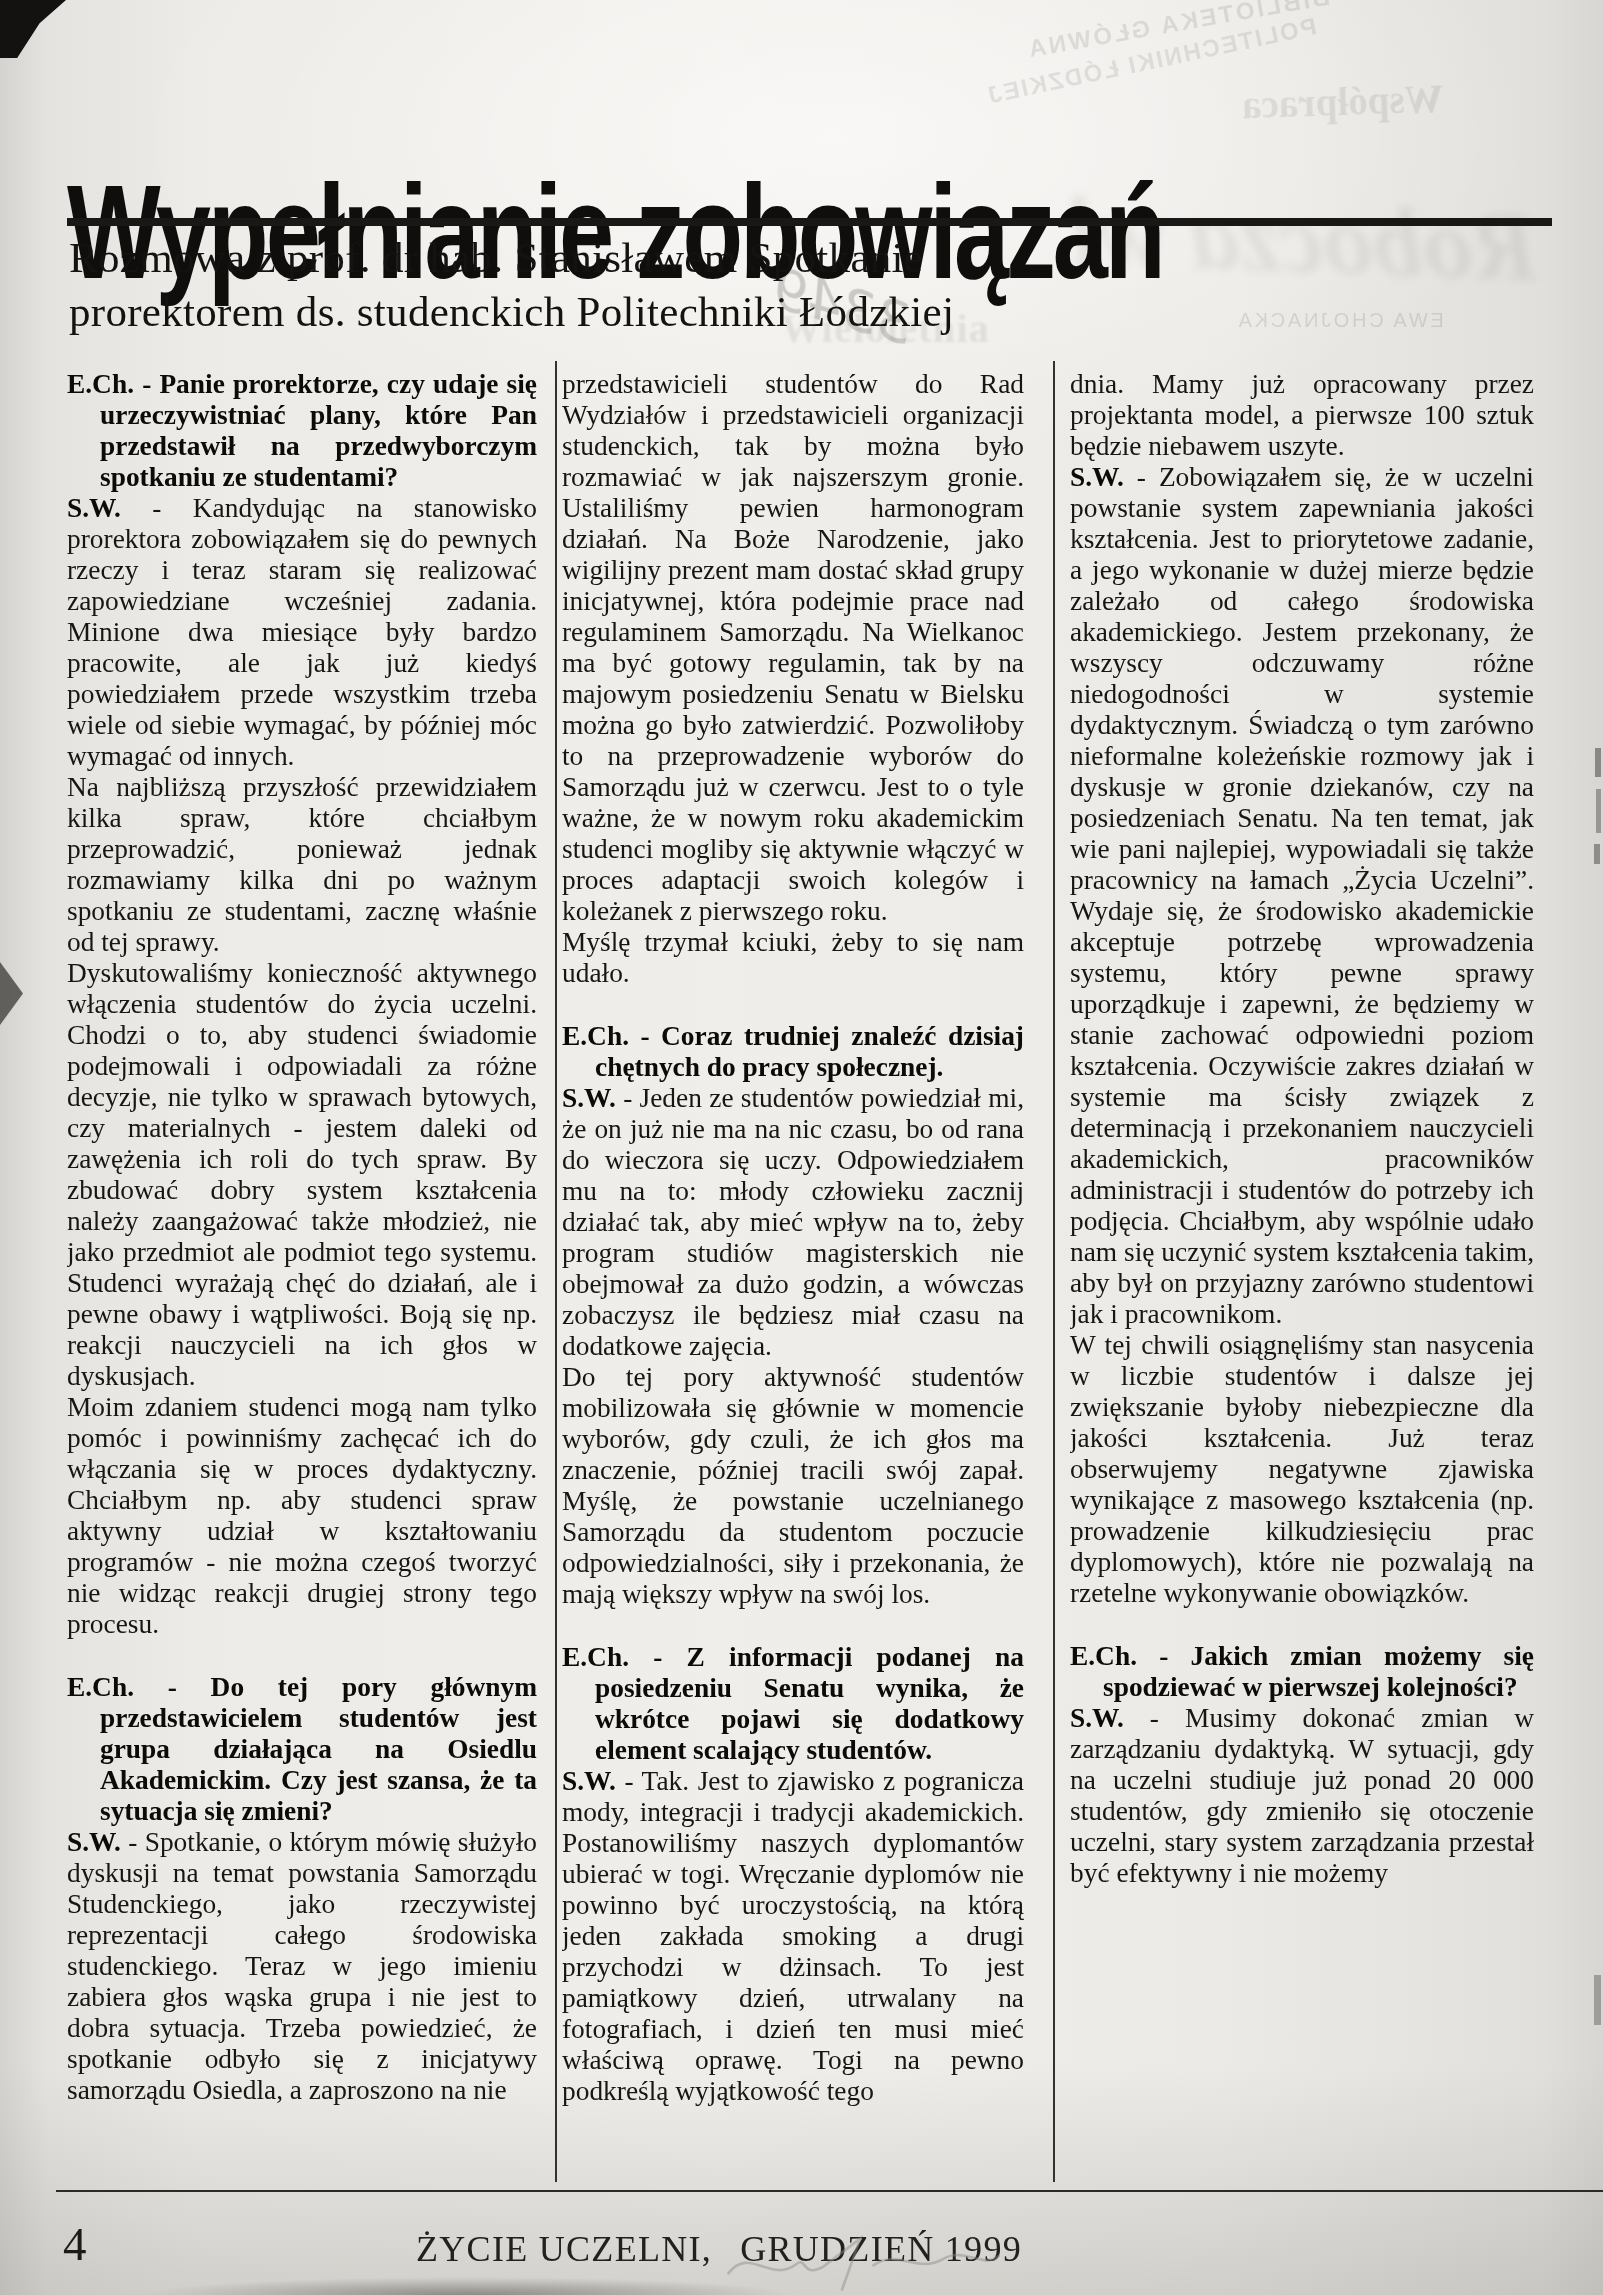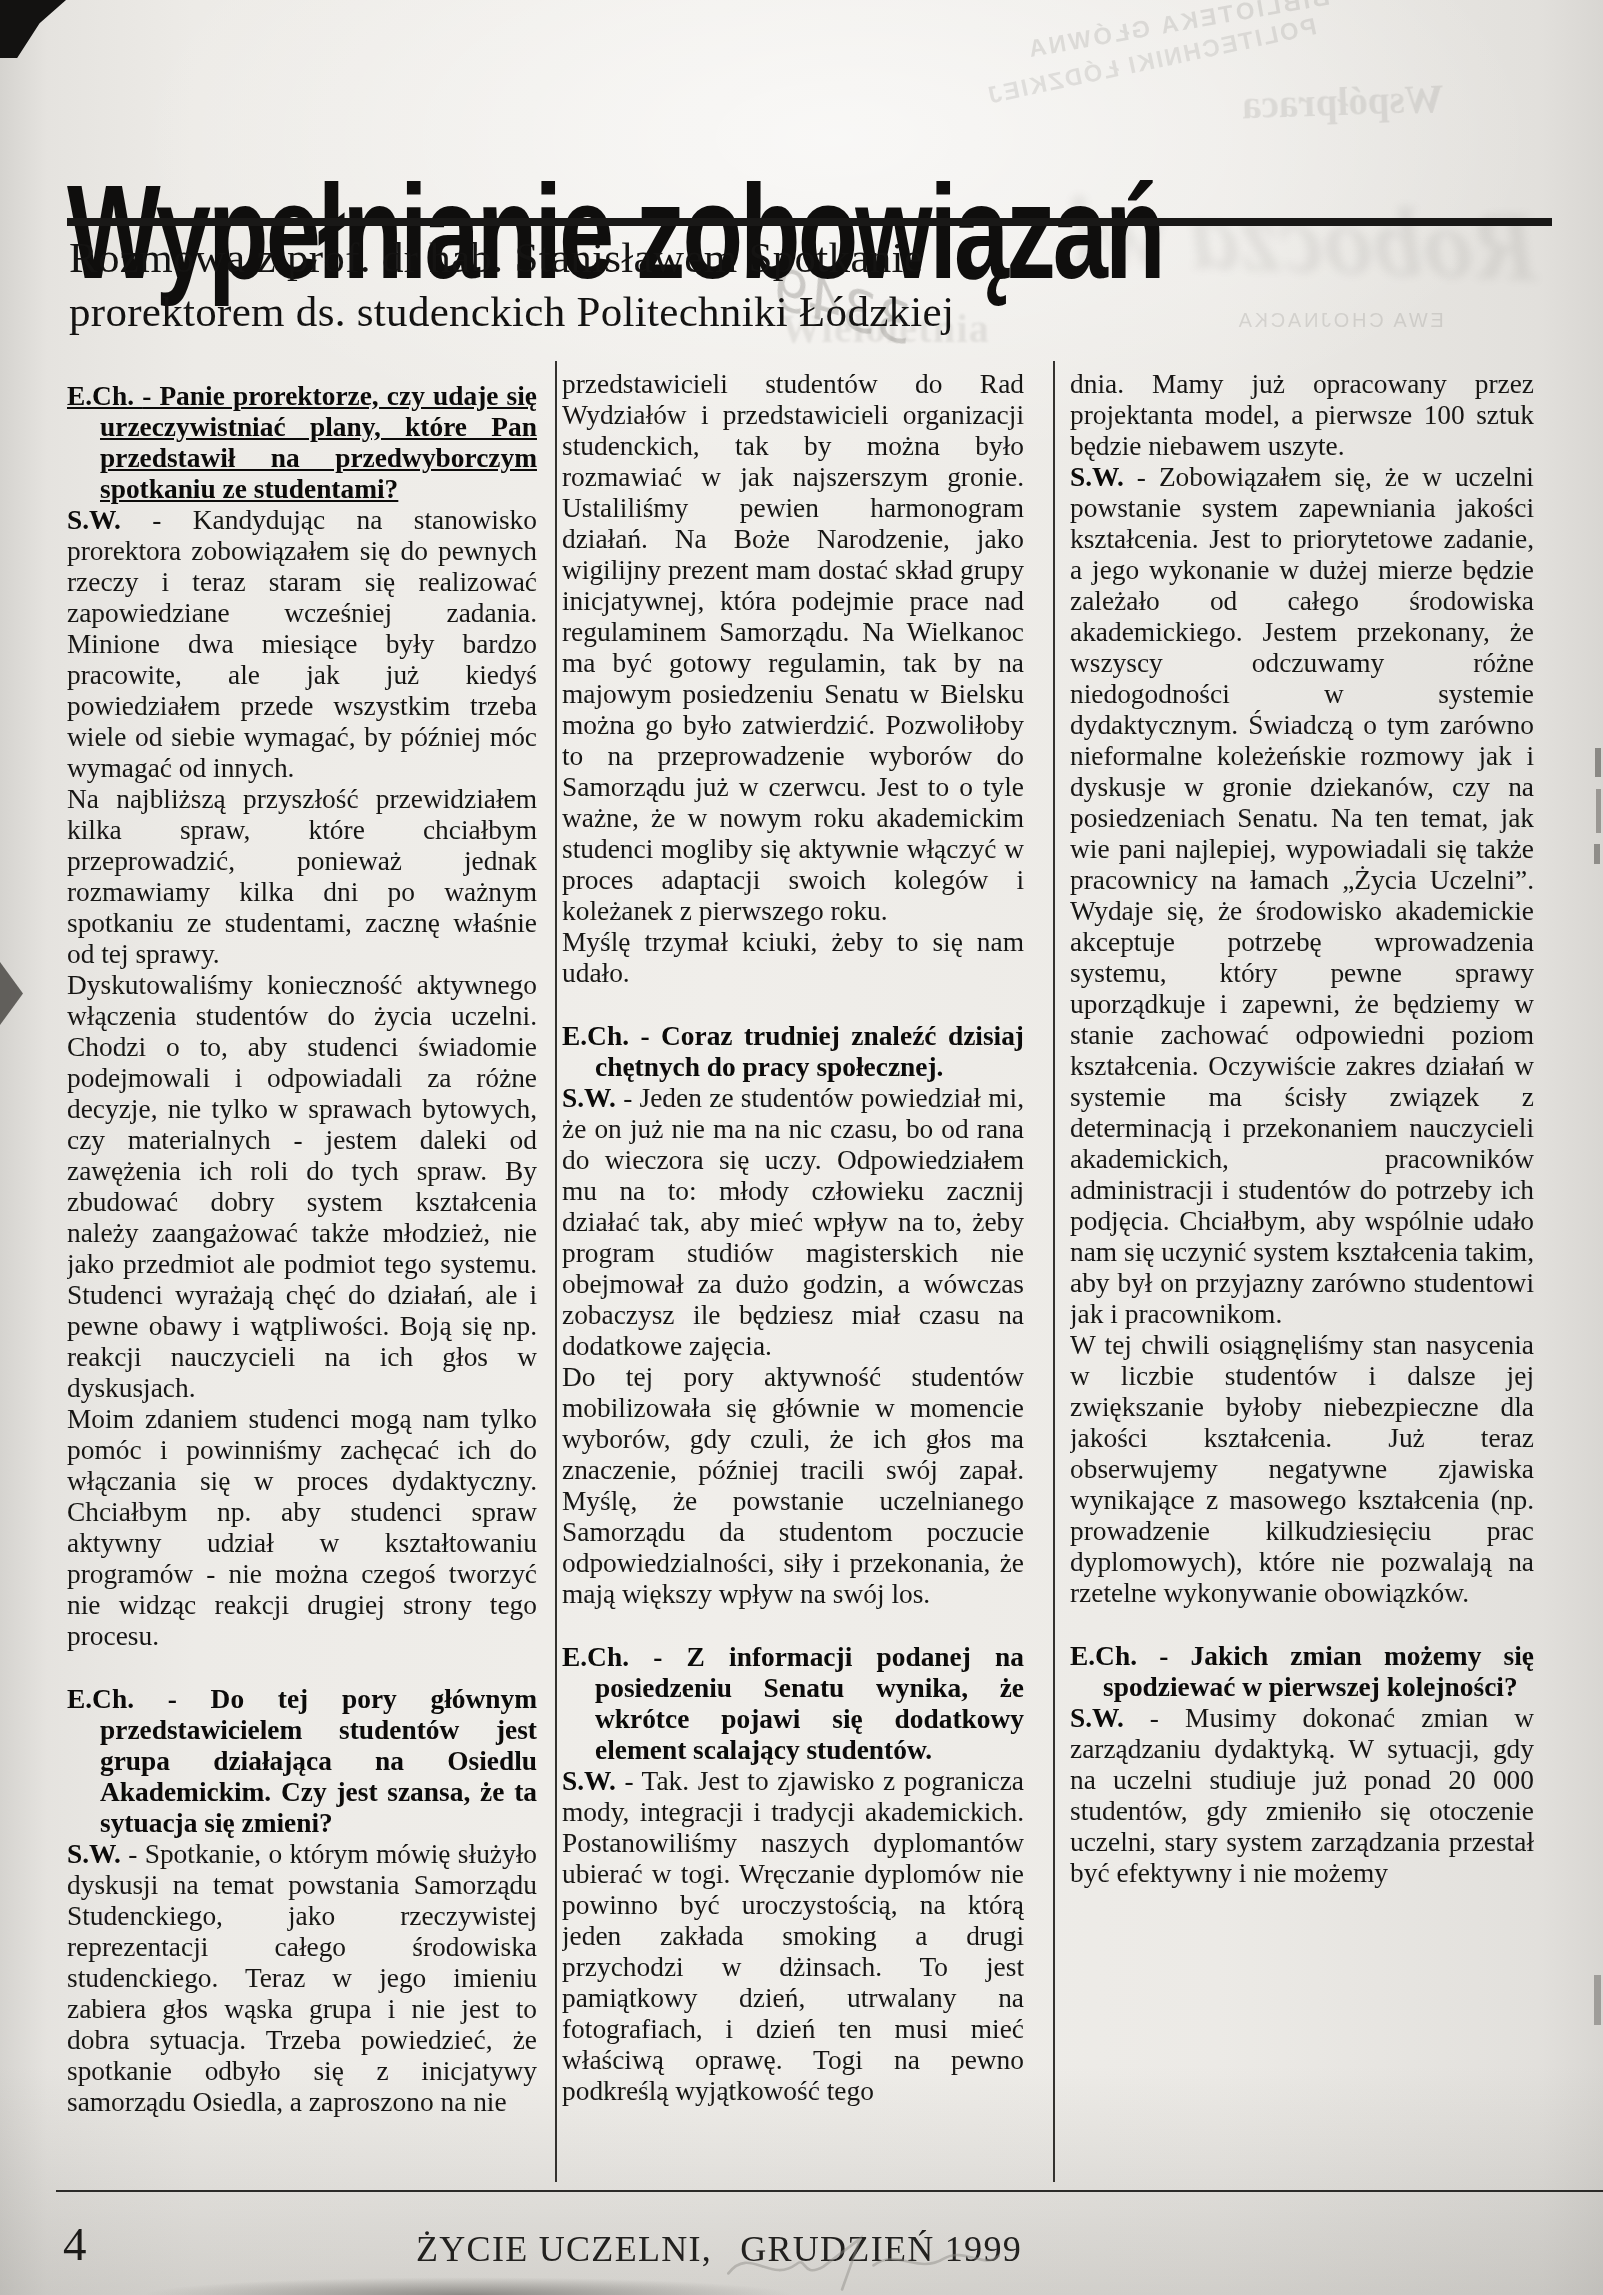--- a/index.html
+++ b/index.html
@@ -28,21 +28,21 @@
   .col{
     position:absolute;top:369px;max-height:1806px;overflow:hidden;
     font-size:27.4px;line-height:31px;text-align:justify;
     hyphens:auto;-webkit-hyphens:auto;
   }
   .col-1{left:67px;width:470px;}
   .col-2{left:562px;width:462px;}
   .col-3{left:1070px;width:464px;}
   .blk{margin:0;}
   .blk.q{font-weight:bold;color:#0c0b0a;padding-left:33px;text-indent:-33px;margin-top:32px;}
-  .blk.q:first-child{margin-top:12px;text-decoration:underline;}
+  .blk.q:first-child{margin-top:0;}
   .blk b{font-weight:bold;color:#0c0b0a;}
   .vrule{position:absolute;top:361px;width:2px;height:1821px;background:#34322f;}
   .vrule-1{left:555px;}
   .vrule-2{left:1053px;}
   .footer-rule{position:absolute;left:56px;top:2190px;width:1547px;height:2px;background:#2b2a28;}
   .page-number{position:absolute;left:63px;top:2217px;font-size:47px;color:#1c1b19;}
   .footer-center{position:absolute;left:0;top:2228px;width:1438px;text-align:center;font-size:36px;letter-spacing:1.3px;color:#22211f;white-space:nowrap;}
   .footer-center .gap{display:inline-block;width:28px;}
   
   .ghost{position:absolute;pointer-events:none;white-space:nowrap;}

